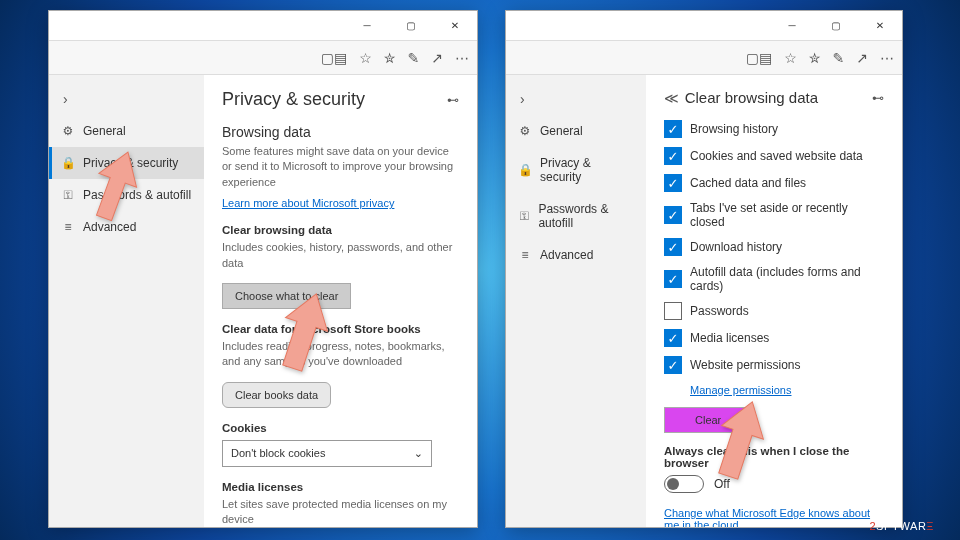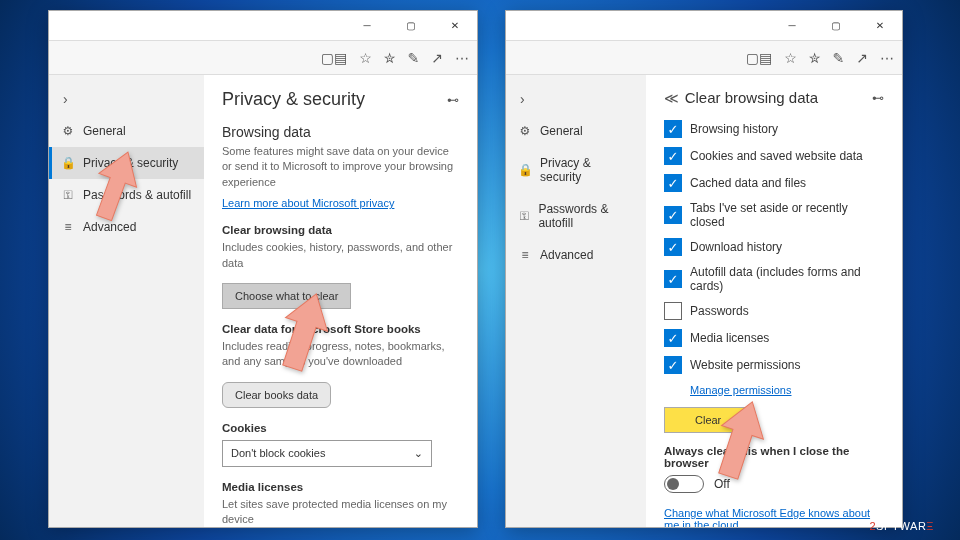--- a/index.html
+++ b/index.html
@@ -179,21 +179,21 @@
           <div class="check-row">
             <div class="checkbox">✓</div>
             <span>Media licenses</span>
           </div>
           <div class="check-row">
             <div class="checkbox">✓</div>
             <span>Website permissions</span>
           </div>
         </div>
       <span class="link" style="margin-left:26px">Manage permissions</span>
-      <div><div class="btn" style="background:#fde047;padding:6px 30px;margin-top:10px">Clear</div></div>
+      <div><div class="btn" style="background:#d946ef;padding:6px 30px;margin-top:10px">Clear</div></div>
       <div class="sub" style="margin-top:12px">Always clear this when I close the browser</div>
       <div class="toggle-row">
           <span class="toggle off"></span>
           <span>Off</span>
         </div>
       <div style="margin-top:14px"><span class="link">Change what Microsoft Edge knows about me in the cloud</span></div>
       
       
     </div>
   </div>

